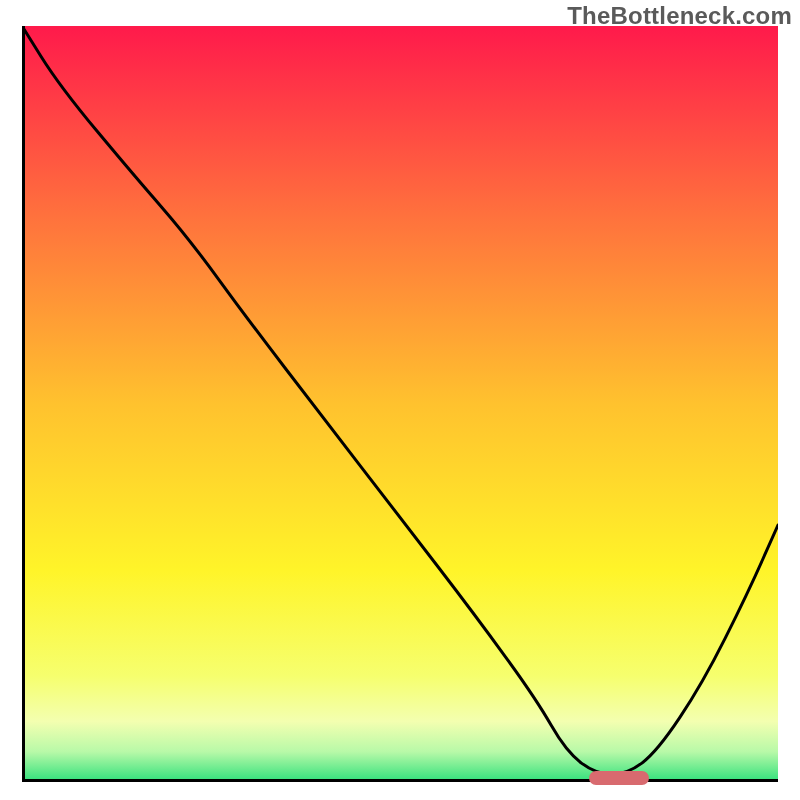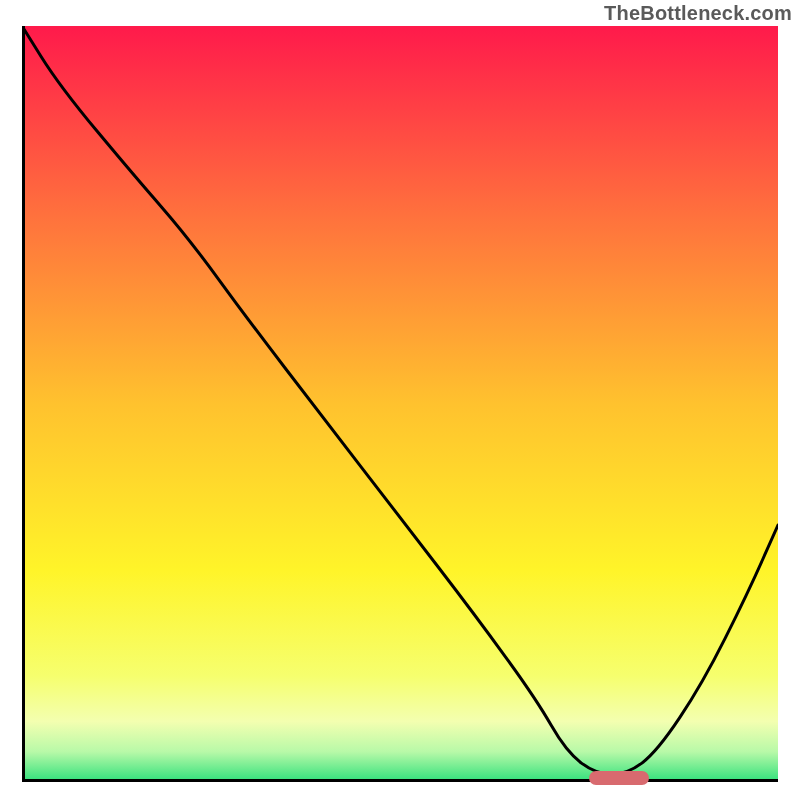--- a/index.html
+++ b/index.html
@@ -13,21 +13,21 @@
   }
   .canvas {
     position: relative;
     width: 800px;
     height: 800px;
   }
   .watermark {
     position: absolute;
     top: 2px;
     right: 8px;
-    font-size: 20px;
+    font-size: 24px;
     font-weight: 600;
     color: #5a5a5a;
     letter-spacing: 0.2px;
   }
   .plot-frame {
     position: absolute;
     left: 22px;
     top: 26px;
     width: 756px;
     height: 756px;

